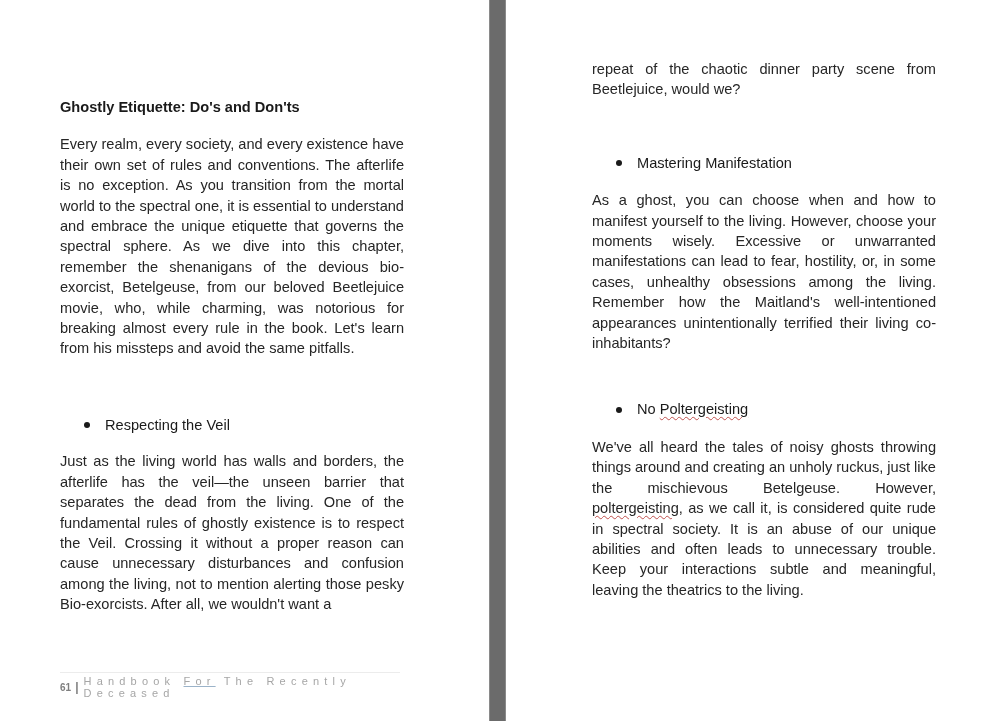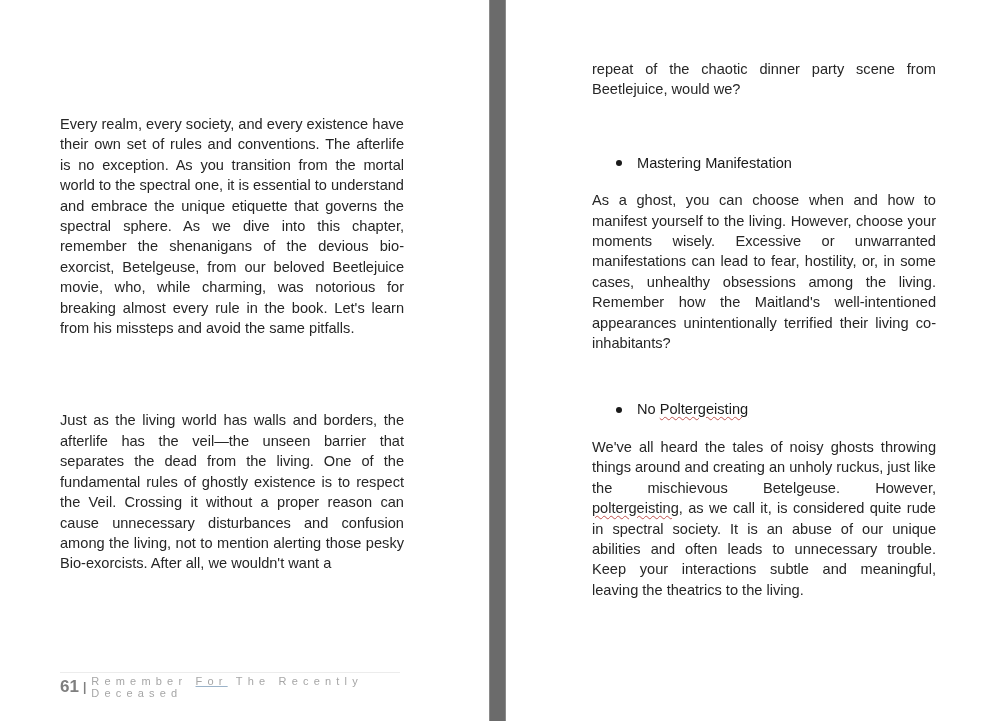--- a/index.html
+++ b/index.html
@@ -43,41 +43,46 @@
   .squiggle {
     text-decoration: underline wavy #c0504d; text-decoration-thickness: 1px;
     text-underline-offset: 2px;
     margin-top: 38px;
   }
   .footer {
     position: absolute; left: 60px; top: 672px; width: 340px;
     border-top: 1px solid #ececec; padding-top: 2px;
     font-size: 11px; color: #a6a6a6; display: flex; align-items: center;
   }
-  .footer .num { font-weight: bold; color: #7f7f7f; font-size: 17px; }
+  .footer .num { font-weight: bold; color: #7f7f7f; font-size: 10px; }
   .footer .bar { color: #7f7f7f; font-weight: bold; margin: 0 5px 0 4px; font-size: 12px; }
   .footer .title { letter-spacing: 5.2px; color: #a6a6a6; }
   .footer .title .u { text-decoration: underline; text-decoration-color: #9bb3c9; }
 </style>
 </head>
 <body>
 
 <div class="page" id="page-left">
   <div class="col" style="top:97px;">
+    <h2 class="heading">Ghostly Etiquette: Do's and Don'ts</h2>
     <div style="height:17px"></div>
     <p class="body">Every realm, every society, and every existence have their own set of rules and conventions. The afterlife is no exception. As you transition from the mortal world to the spectral one, it is essential to understand and embrace the unique etiquette that governs the spectral sphere. As we dive into this chapter, remember the shenanigans of the devious bio-exorcist, Betelgeuse, from our beloved Beetlejuice movie, who, while charming, was notorious for breaking almost every rule in the book. Let's learn from his missteps and avoid the same pitfalls.</p>
     <div style="height:56px"></div>
+    <div class="bullet-heading">
+      <span class="dot"></span>
+      <span>Respecting the Veil</span>
+    </div>
     <div style="height:16px"></div>
     <p class="body">Just as the living world has walls and borders, the afterlife has the veil—the unseen barrier that separates the dead from the living. One of the fundamental rules of ghostly existence is to respect the Veil. Crossing it without a proper reason can cause unnecessary disturbances and confusion among the living, not to mention alerting those pesky Bio-exorcists. After all, we wouldn't want a</p>
   </div>
 
   <div class="footer">
     <span class="num">61</span>
     <span class="bar">|</span>
-    <span class="title"><span>Remember </span><span class="u">For</span><span> The Recently Deceased</span></span>
+    <span class="title"><span>Handbook </span><span class="u">For</span><span> The Recently Deceased</span></span>
   </div>
 </div>
 
 <div class="divider"></div>
 
 <div class="page" id="page-right">
   <div class="col" style="top:59px;">
     <p class="body">repeat of the chaotic dinner party scene from Beetlejuice, would we?</p>
     <div style="height:53px"></div>
     <div class="bullet-heading">

